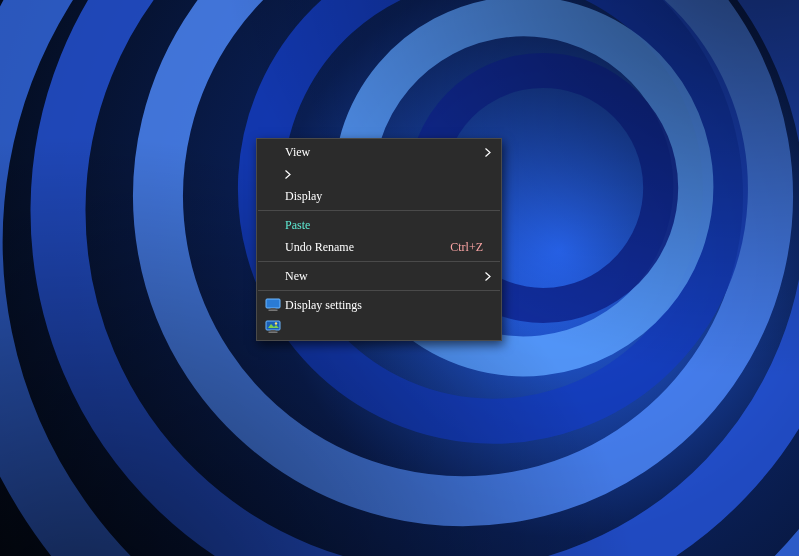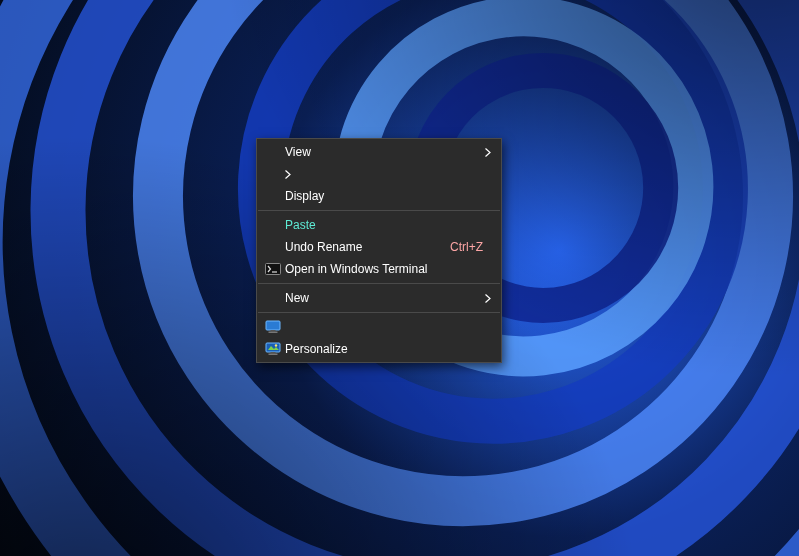--- a/index.html
+++ b/index.html
@@ -45,20 +45,21 @@
     position: absolute;
     left: 256px;
     top: 138px;
     width: 244px;
     background: #2b2b2b;
     border: 1px solid #4a4a4a;
     padding: 2px 0;
     box-shadow: 2px 4px 10px rgba(0,0,0,0.6);
     font-size: 12px;
     color: #ffffff;
+    font-family: Liberation Serif, serif;
   }
   .menu-item {
     display: flex;
     align-items: center;
     height: 22px;
     padding: 0 8px 0 6px;
     white-space: nowrap;
     cursor: default;
   }
   .menu-item.disabled {
@@ -139,31 +140,20 @@
       <span class="icon-slot"></span>
       <span class="label">Paste</span>
       <span class="chevron"></span>
     </div>
     <div class="menu-item">
       <span class="icon-slot"></span>
       <span class="label">Undo Rename</span>
       <span class="shortcut">Ctrl+Z</span>
       <span class="chevron"></span>
     </div>
-    <div class="menu-item">
-      <span class="icon-slot">
-        <svg width="16" height="12" viewBox="0 0 16 12">
-          <rect x="0.5" y="0.5" width="15" height="11" rx="1" fill="#111" stroke="#888"></rect>
-          <path d="M3 3 L5.5 6 L3 9" fill="none" stroke="#ddd" stroke-width="1.2"></path>
-          <line x1="7" y1="9" x2="12" y2="9" stroke="#ddd" stroke-width="1.2"></line>
-        </svg>
-      </span>
-      <span class="label">Open in Windows Terminal</span>
-      <span class="chevron"></span>
-    </div>
 
     <div class="separator"></div>
 
     <div class="menu-item">
       <span class="icon-slot"></span>
       <span class="label">New</span>
       <span class="chevron">
         <svg viewBox="0 0 6 9">
             <path d="M0.5 0.5 L5 4.5 L0.5 8.5" fill="none" stroke="#fff" stroke-width="1.2"></path>
           </svg>
@@ -173,30 +163,30 @@
     <div class="separator"></div>
 
     <div class="menu-item">
       <span class="icon-slot">
         <svg width="16" height="14" viewBox="0 0 16 14">
           <rect x="1" y="1" width="14" height="9" rx="1" fill="#2a7bd4" stroke="#6cb7ff"></rect>
           <rect x="5.5" y="10" width="5" height="1.5" fill="#555"></rect>
           <rect x="3.5" y="11.5" width="9" height="1.5" fill="#777"></rect>
         </svg>
       </span>
+      <span class="label">Display settings</span>
       <span class="chevron"></span>
     </div>
     <div class="menu-item">
       <span class="icon-slot">
         <svg width="16" height="14" viewBox="0 0 16 14">
           <rect x="1" y="1" width="14" height="9" rx="1" fill="#1a5fb4" stroke="#6cb7ff"></rect>
           <path d="M3 8 L6 4 L9 7 L11 5 L14 8 Z" fill="#7fd04a"></path>
           <circle cx="11" cy="3.5" r="1.2" fill="#ffe36e"></circle>
           <rect x="5.5" y="10" width="5" height="1.5" fill="#555"></rect>
           <rect x="3.5" y="11.5" width="9" height="1.5" fill="#777"></rect>
         </svg>
       </span>
-      <span class="label">Personalize</span>
       <span class="chevron"></span>
     </div>
 
   </div>
 </div>
 
 </body></html>

